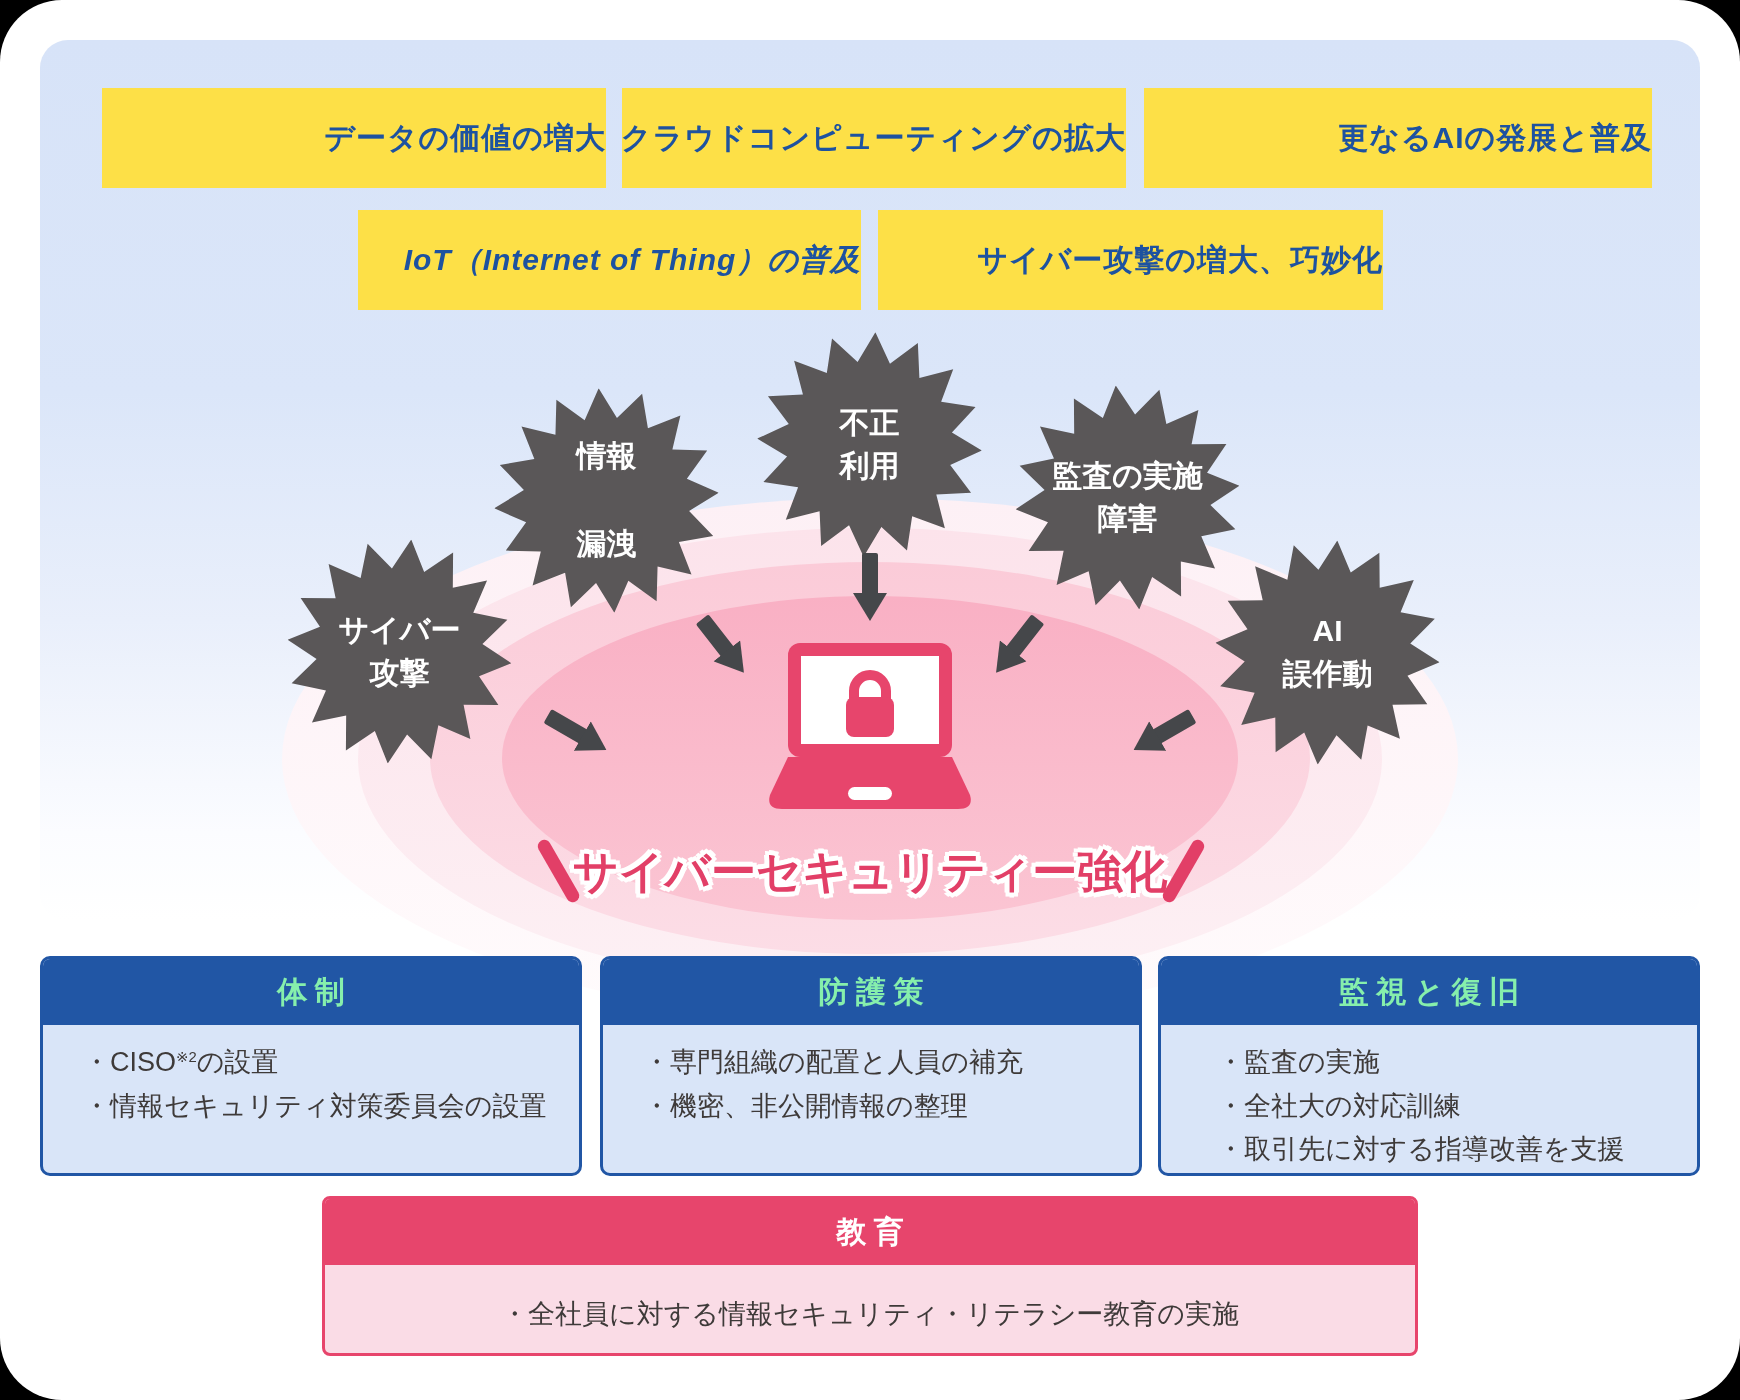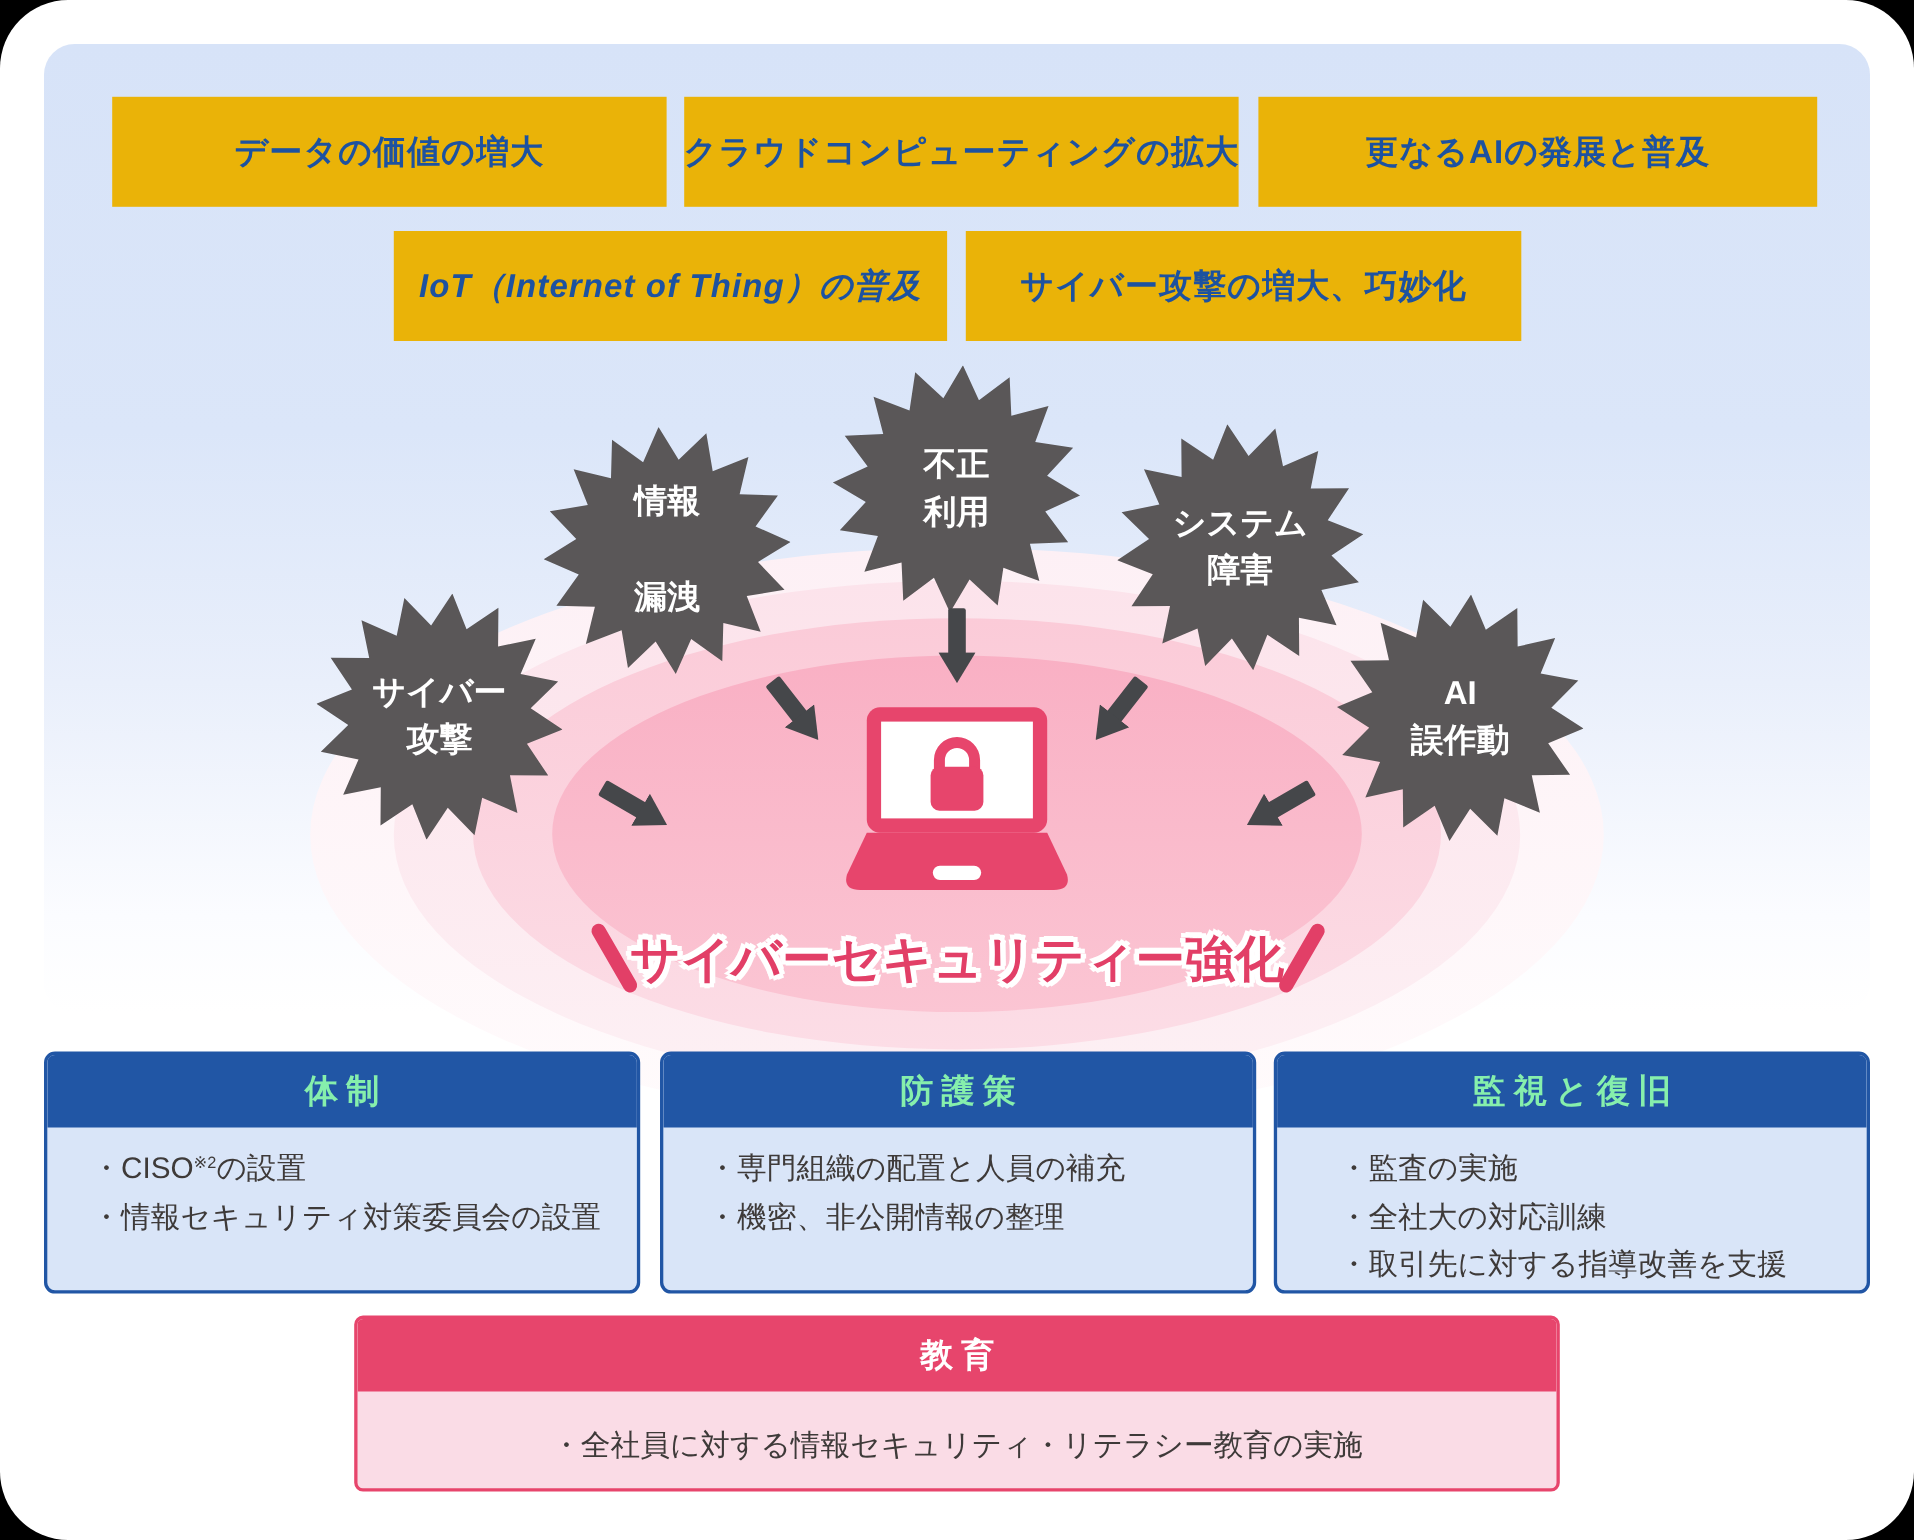--- a/index.html
+++ b/index.html
@@ -18,21 +18,21 @@
   html,body{width:1740px;height:1400px;background:#000;font-family:"Liberation Sans","DejaVu Sans",sans-serif;}
   .canvas{position:absolute;left:0;top:0;width:1740px;height:1400px;background:#fff;border-radius:62px;overflow:hidden;}
 
   
   .panel{position:absolute;left:40px;top:40px;width:1660px;height:880px;border-radius:28px;
     background:
       radial-gradient(ellipse 60% 45% at 50% 88%, #ffffff 0%, rgba(255,255,255,0) 60%),
       linear-gradient(180deg, var(--panel_blue) 0%, #dbe6f9 40%, #e9effb 66%, #fbfcff 90%, #ffffff 100%);}
 
   
-  .factor-card{position:absolute;background:#eab308;display:flex;align-items:center;justify-content:center;
+  .factor-card{position:absolute;background:#fde047;display:flex;align-items:center;justify-content:flex-end;
     color:var(--navy_text);font-weight:bold;font-size:30px;letter-spacing:1px;white-space:nowrap;}
   .fc1{left:102px;top:88px;width:504px;height:100px;}
   .fc2{left:622px;top:88px;width:504px;height:100px;}
   .fc3{left:1144px;top:88px;width:508px;height:100px;}
   .fc4{left:358px;top:210px;width:503px;height:100px;font-style:italic;}
   .fc5{left:878px;top:210px;width:505px;height:100px;}
 
   
   .ellipse{position:absolute;border-radius:50%;}
   .e4{left:282px;top:498px;width:1176px;height:522px;background:linear-gradient(#fdf0f5,#fffbfc);}
@@ -128,21 +128,21 @@
   </div>
   <div class="burst b2" style="--rot:-4deg">
     <span>情報</span>
     <span>漏洩</span>
   </div>
   <div class="burst b3" style="--rot:3deg">
     <span>不正</span>
     <span>利用</span>
   </div>
   <div class="burst b4" style="--rot:-6deg">
-    <span>システム</span>
+    <span>監査の実施</span>
     <span>障害</span>
   </div>
   <div class="burst b5" style="--rot:5deg">
     <span>AI</span>
     <span>誤作動</span>
   </div>
 
   <div class="arrow a1">
       <div class="shaft"></div>
       <div class="head"></div>

